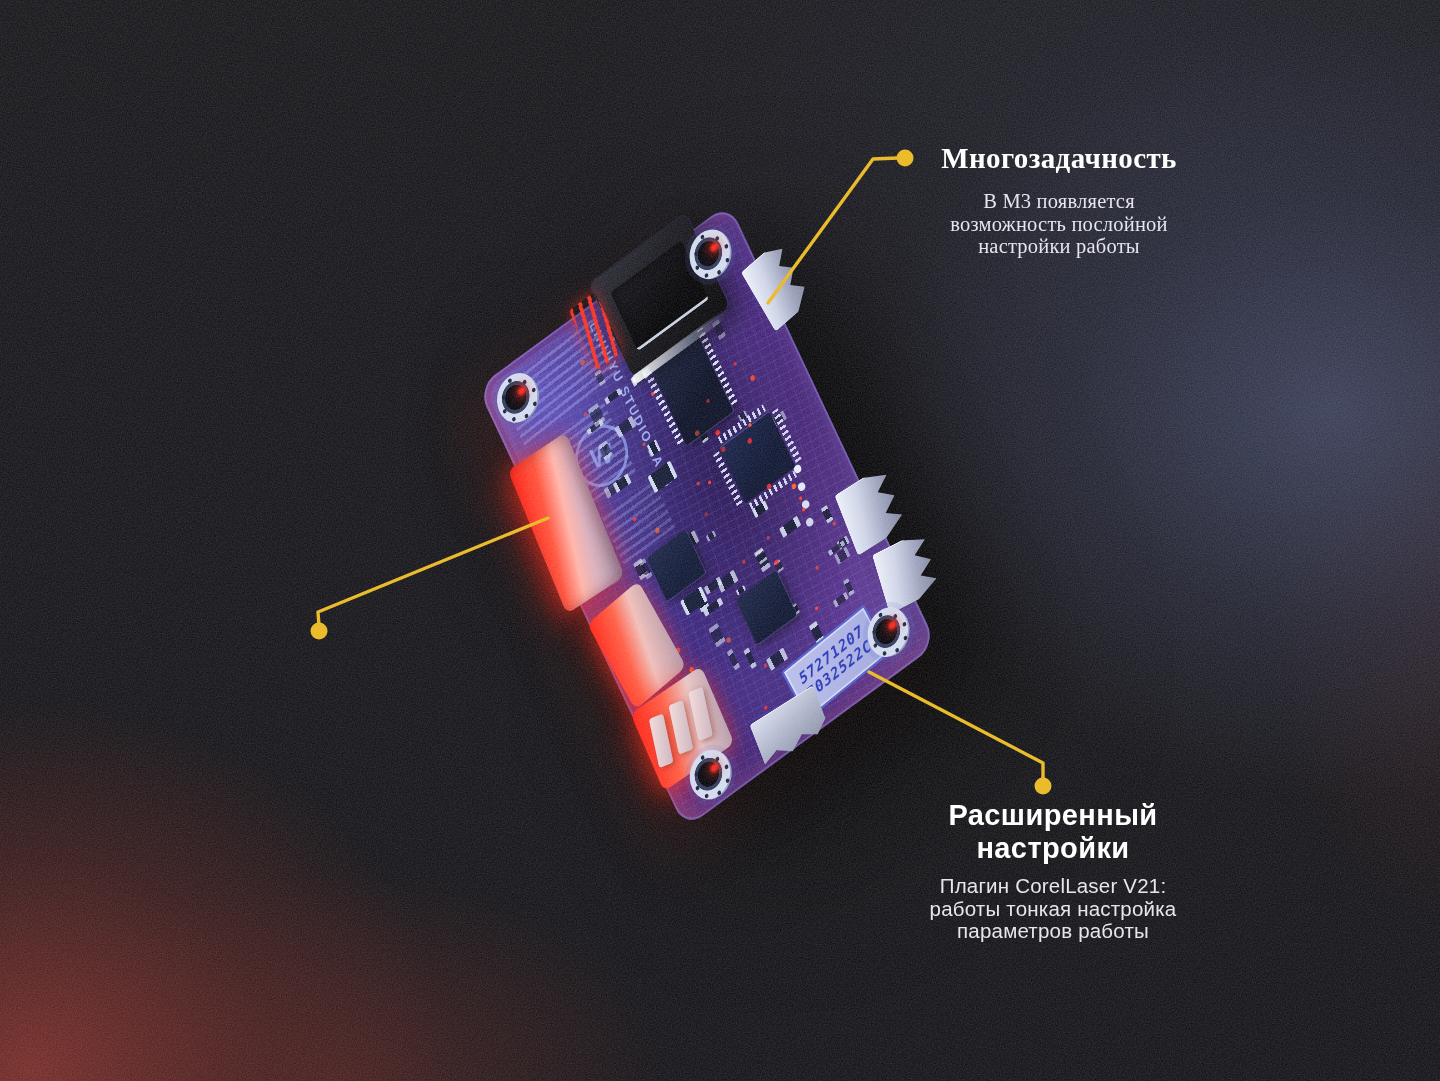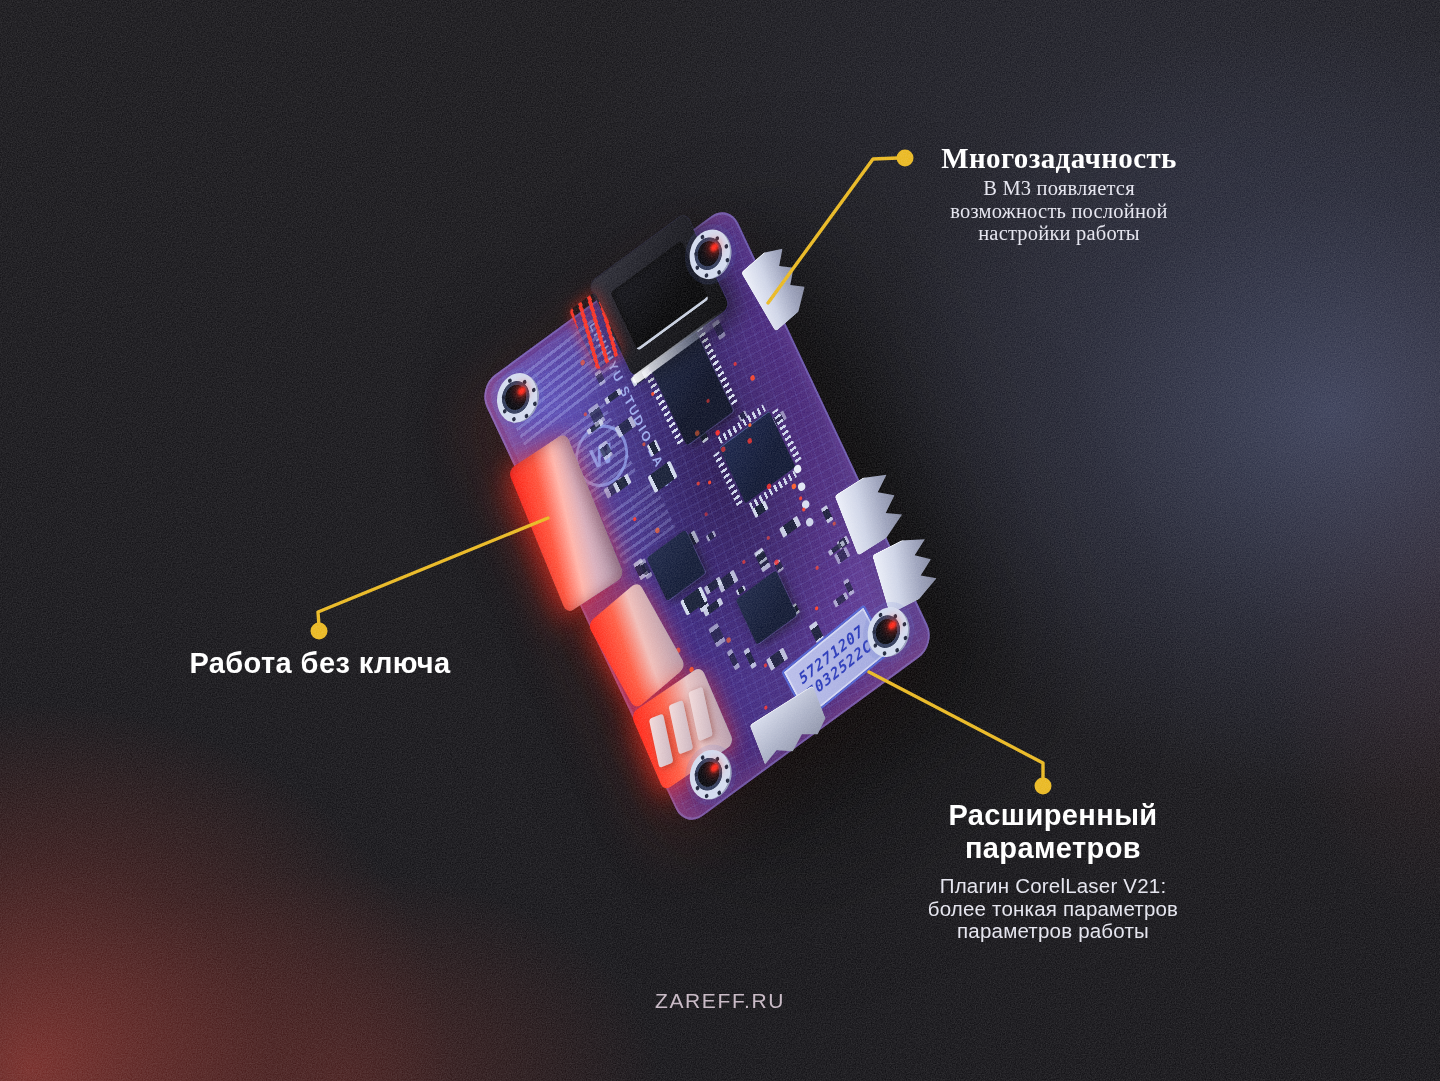--- a/index.html
+++ b/index.html
@@ -16,21 +16,21 @@
   }
   .noise{position:absolute;inset:0;z-index:30;pointer-events:none;opacity:.55;}
 
   
   .callout{position:absolute;z-index:21;text-align:center;}
   .callout .title{
     font-weight:bold;font-size:29px;line-height:33px;color:#fff;
     letter-spacing:.4px;white-space:pre-line;
   }
   .callout .desc{
-    margin-top:2px;font-size:20.5px;line-height:22.5px;color:#e4e4ee;
+    margin-top:15px;font-size:20.5px;line-height:22.5px;color:#e4e4ee;
     letter-spacing:.2px;white-space:pre-line;
   }
   #callout-multitasking{left:913px;top:142px;width:292px;font-family:Liberation Serif, serif;}
   #callout-keyless{left:166px;top:647px;width:308px;}
   #callout-extended{left:902px;top:799px;width:302px;}
   #callout-extended .desc{margin-top:10px;}
 
   .footer-url{
     position:absolute;z-index:21;left:0;width:100%;top:989px;text-align:center;
     font-size:21px;letter-spacing:1.6px;color:#c6b7c3;font-weight:normal;
@@ -314,32 +314,30 @@
   </svg>
 
   <div class="callout" id="callout-multitasking">
     <div class="title">Многозадачность</div>
     <div class="desc">В М3 появляется
 возможность послойной
 настройки работы</div>
   </div>
 
   <div class="callout" id="callout-keyless">
-    <div class="title">Работа без ключа</div>
   </div>
 
   <div class="callout" id="callout-extended">
     <div class="title">Расширенный
-параметров</div>
+настройки</div>
     <div class="desc">Плагин CorelLaser V21:
-более тонкая параметров
+работы тонкая настройка
 параметров работы</div>
   </div>
 
-  <div class="footer-url">ZAREFF.RU</div>
 
   <svg class="noise" width="1440" height="1081">
     <filter id="grain">
       <feTurbulence type="fractalNoise" baseFrequency="0.8" numOctaves="2" stitchTiles="stitch"></feTurbulence>
       <feColorMatrix type="matrix" values="0 0 0 0 1  0 0 0 0 1  0 0 0 0 1  0.35 0 0 0 -0.06"></feColorMatrix>
     </filter>
     <rect width="100%" height="100%" filter="url(#grain)"></rect>
   </svg>
 
 </div>

